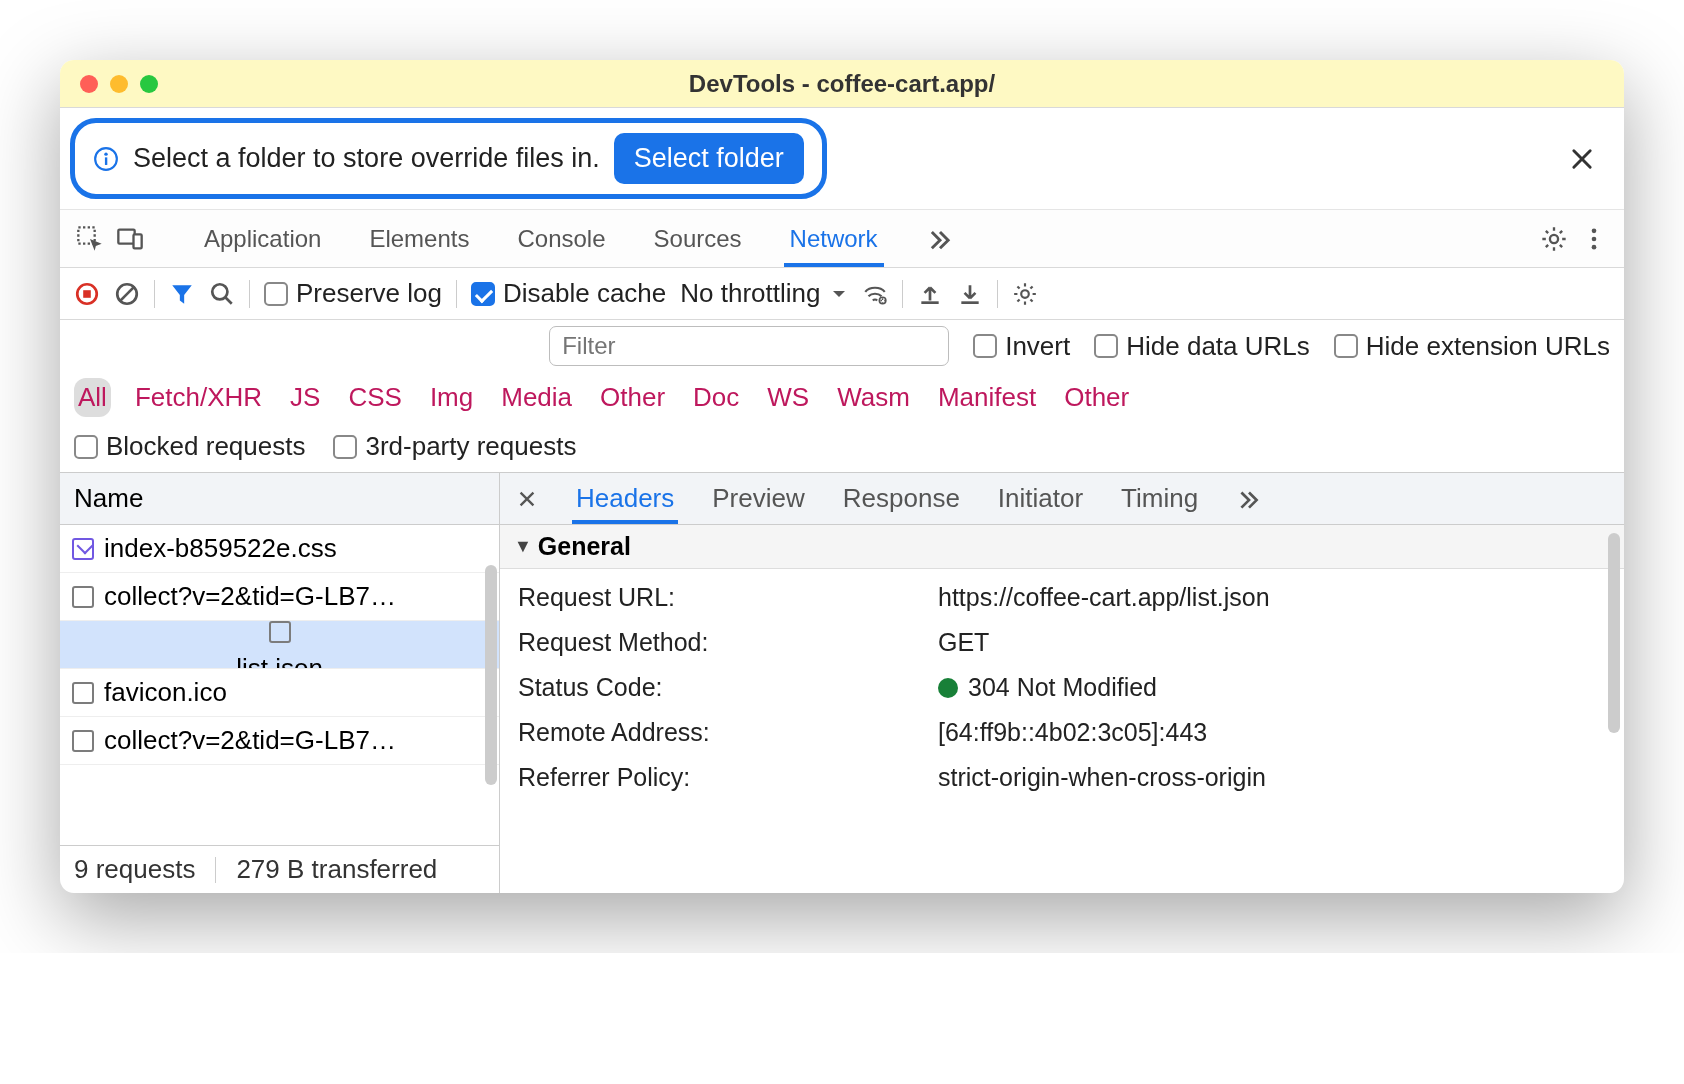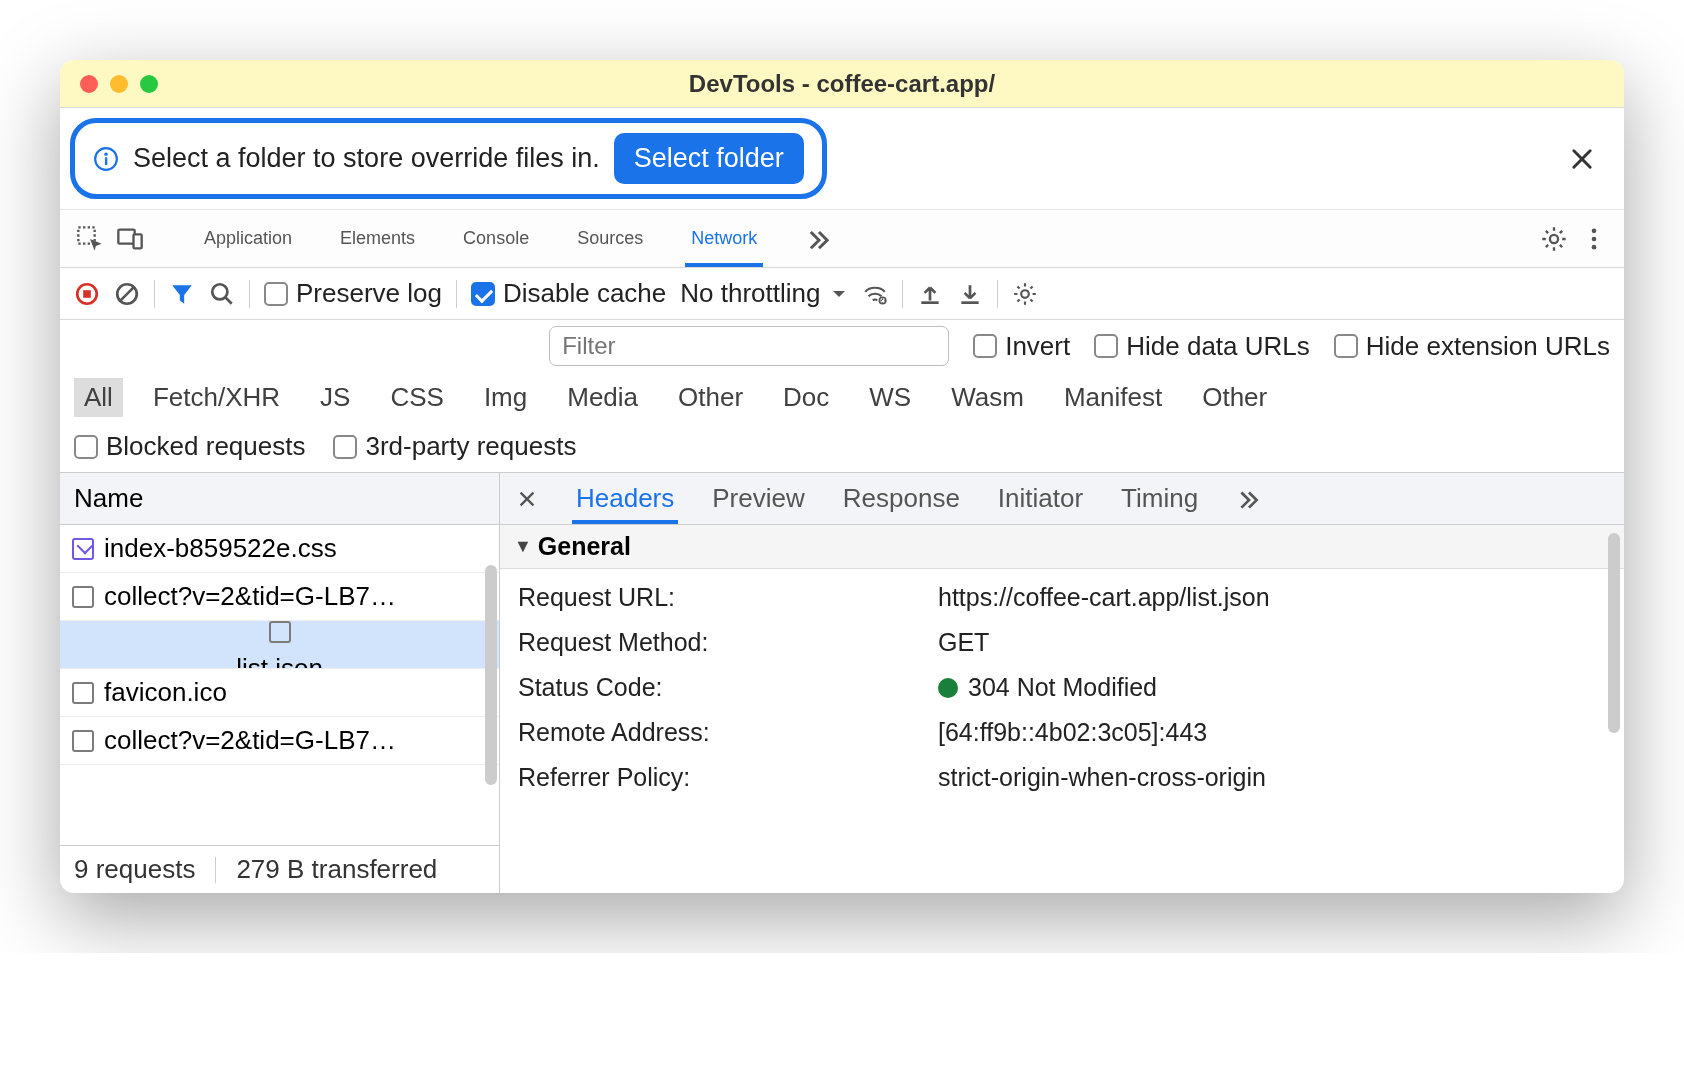--- a/index.html
+++ b/index.html
@@ -70,21 +70,21 @@
   display: flex;
   align-items: center;
   border-bottom: 1px solid #d9d9d9;
   background: #fdfdfd;
   padding: 0 16px;
   height: 58px;
   gap: 12px;
 }
 .tabbar .tool-icon { width: 28px; height: 28px; cursor: pointer; color: #555; flex: none; }
 .tabs { display: flex; gap: 0; margin-left: 24px; height: 100%; }
-.tab { padding: 0 24px; font-size: 18px; color: #555; display: flex; align-items: center; cursor: pointer; position: relative; }
+.tab { padding: 0 24px; font-size: 24px; color: #555; display: flex; align-items: center; cursor: pointer; position: relative; }
 .tab.active { color: #1a73e8; }
 .tab.active::after { content:''; position:absolute; left:18px; right:18px; bottom:0; height:4px; background:#1a73e8; }
 .tabbar .spacer { flex:1; }
 
 .toolbar2 {
   display:flex; align-items:center; height:52px; padding:0 14px; gap:14px; border-bottom:1px solid #d9d9d9; background:#fff;
 }
 .toolbar2 .tool-icon { width:26px; height:26px; cursor:pointer; flex:none; }
 .vdiv { width:1px; height:28px; background:#ccc; }
 .checkbox-label { display:flex; align-items:center; gap:8px; font-size:26px; color:#222; cursor:pointer; }
@@ -96,21 +96,21 @@
 .filterbar {
   display:flex; align-items:center; height:52px; padding:0 14px; gap:24px; border-bottom:0; background:#fff;justify-content:flex-end;
 }
 .filter-input {
   width:400px; height:40px; border:1px solid #bdbdbd; border-radius:7px; padding:0 12px; font-size:24px; color:#888;
 }
 
 .typebar {
   display:flex; align-items:center; flex-wrap:wrap; padding:6px 14px 6px 14px; gap:20px; font-size:26px; background:#fff;
 }
-.type-chip { padding:4px 10px; border-radius:0; cursor:pointer; color:#404040; }
+.type-chip { padding:4px 4px; border-radius:12px; cursor:pointer; color:#be185d; }
 .type-chip.active { background:#ddd; }
 
 .blockbar {
   display:flex; align-items:center; padding:8px 14px 10px 14px; gap:28px; font-size:26px; background:#fff; border-bottom:1px solid #ccc;
 }
 
 .pane { display:flex; height:420px; }
 .requests { width:440px; border-right:1px solid #ccc; display:flex; flex-direction:column; }
 .req-header { height:52px; display:flex; align-items:center; padding:0 14px; font-size:26px; background:#f2f4f7; border-bottom:1px solid #ccc; }
 .req-list { flex:1; overflow:auto; position:relative; }

